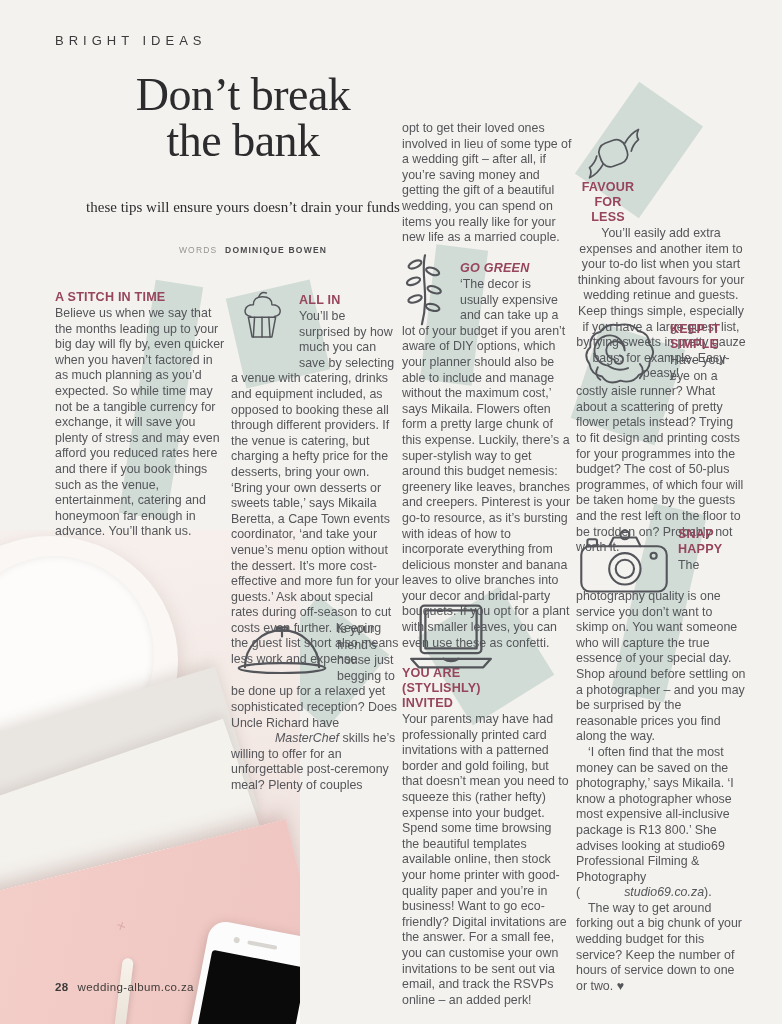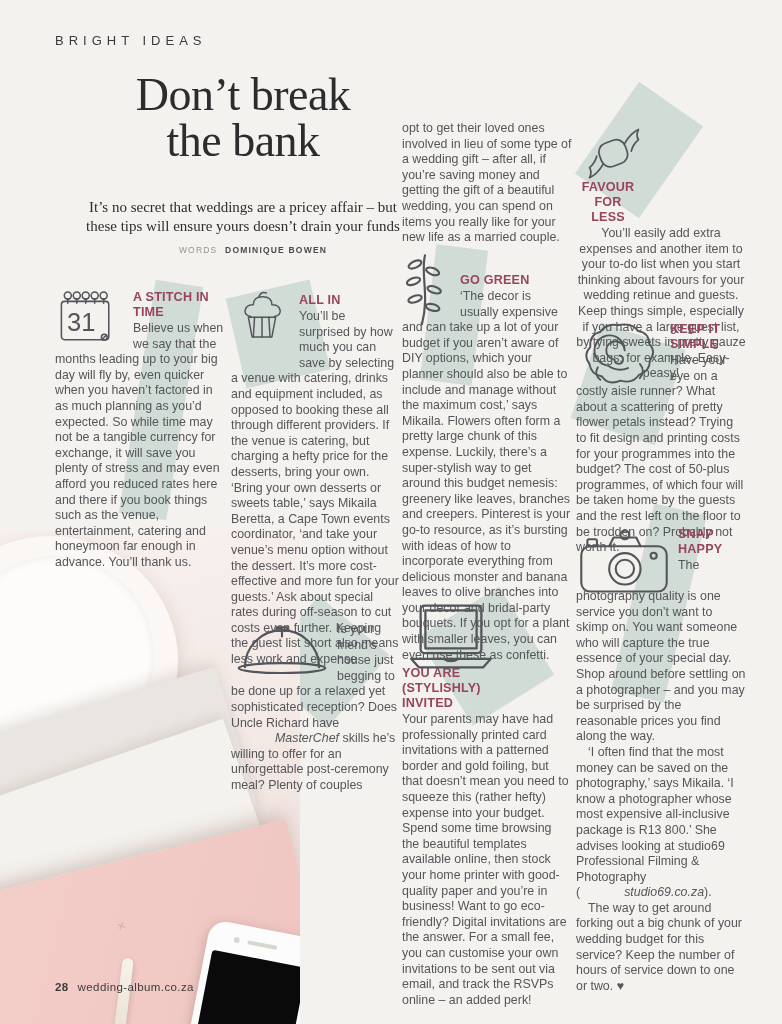--- a/index.html
+++ b/index.html
@@ -66,44 +66,29 @@
 
   <div class="kicker">BRIGHT IDEAS</div>
 
   <div class="titleblock">
     <div class="title">
       <div>Don’t break</div>
       <div>the bank</div>
     </div>
   </div>
   <div class="subtitle">
-    <div>It’s no secret that weddings are a pricey affair – but</div>
     <div>these tips will ensure yours doesn’t drain your funds</div>
   </div>
   <div class="byline">
     <span class="w">WORDS</span>
     <span class="n">DOMINIQUE BOWEN</span>
   </div>
 
   <div class="tip" style="left:55px;top:286px;width:172px;">
     <div class="sage" style="left:82px;top:-4px;width:48px;height:236px;transform:rotate(9deg);"></div>
-    <div class="icon-float" style="width:78px;height:66px;">
-      <svg class="icon" width="64" height="64" viewBox="0 0 100 100">
-        <rect x="10" y="24" width="74" height="60" rx="5"></rect>
-        <circle cx="20" cy="15" r="5.5"></circle>
-          <circle cx="34" cy="15" r="5.5"></circle>
-          <circle cx="48" cy="15" r="5.5"></circle>
-          <circle cx="62" cy="15" r="5.5"></circle>
-          <circle cx="76" cy="15" r="5.5"></circle>
-        <path d="M20 20 v7 M34 20 v7 M48 20 v7 M62 20 v7 M76 20 v7"></path>
-        <text x="41" y="71" font-size="40" text-anchor="middle">31</text>
-        <circle cx="77" cy="80" r="4.5"></circle>
-          <path d="M74 83 l6 -6"></path>
-      </svg>
-    </div>
     <h3 style="margin-top:4px;">A STITCH IN TIME</h3>
     <p>Believe us when we say that the months leading up to your big day will fly by, even quicker when you haven’t factored in as much planning as you’d expected. So while time may not be a tangible currency for exchange, it will save you plenty of stress and may even afford you reduced rates here and there if you book things such as the venue, entertainment, catering and honeymoon far enough in advance. You’ll thank us.</p>
   </div>
 
   <div class="tip" style="left:231px;top:286px;width:168px;">
     <div class="sage" style="left:4px;top:2px;width:86px;height:92px;transform:rotate(-13deg);"></div>
     <div class="icon-float" style="width:68px;height:70px;">
       <svg class="icon" width="62" height="66" viewBox="0 0 100 100">
         <path d="M32 46 q-11 -2 -9 -11 q2 -8 13 -8 q0 -13 15 -13 q15 0 15 13 q11 0 13 8 q2 9 -9 11"></path>
         <path d="M45 14 q3 -9 12 -6"></path>
@@ -138,21 +123,21 @@
       <svg class="icon" width="46" height="80" viewBox="0 0 60 100" style="stroke-width:2.8;">
         <path d="M30 6 C 24 30, 36 58, 26 96"></path>
         <ellipse cx="17" cy="18" rx="9" ry="4.2" transform="rotate(-25 17 18)"></ellipse>
         <ellipse cx="40" cy="27" rx="9" ry="4.2" transform="rotate(20 40 27)"></ellipse>
         <ellipse cx="15" cy="40" rx="9" ry="4.2" transform="rotate(-20 15 40)"></ellipse>
         <ellipse cx="42" cy="51" rx="9" ry="4.2" transform="rotate(18 42 51)"></ellipse>
         <ellipse cx="17" cy="63" rx="9" ry="4.2" transform="rotate(-18 17 63)"></ellipse>
         <ellipse cx="40" cy="74" rx="9" ry="4.2" transform="rotate(15 40 74)"></ellipse>
       </svg>
     </div>
-    <h3 style="margin-top:24px;">GO GREEN</h3>
+    <h3 style="margin-top:12px;font-style:italic;">GO GREEN</h3>
     <p>‘The decor is usually expensive and can take up a lot of your budget if you aren’t aware of DIY options, which your planner should also be able to include and manage without the maximum cost,’ says Mikaila. Flowers often form a pretty large chunk of this expense. Luckily, there’s a super-stylish way to get around this budget nemesis: greenery like leaves, branches and creepers. Pinterest is your go-to resource, as it’s bursting with ideas of how to incorporate everything from delicious monster and banana leaves to olive branches into your decor and bridal-party bouquets. If you opt for a plant with smaller leaves, you can even use these as confetti.</p>
   </div>
 
   <div class="tip" style="left:402px;top:600px;width:170px;">
     <div class="sage" style="left:36px;top:4px;width:96px;height:104px;transform:rotate(-32deg);"></div>
     <div class="icon-float" style="width:104px;height:66px;">
       <svg class="icon" width="98" height="74" viewBox="0 0 100 78">
         <rect x="18" y="6" width="64" height="50" rx="4"></rect>
         <rect x="23" y="11" width="54" height="40"></rect>
         <path d="M8 62 h84 l-8 9 h-68 z"></path>

